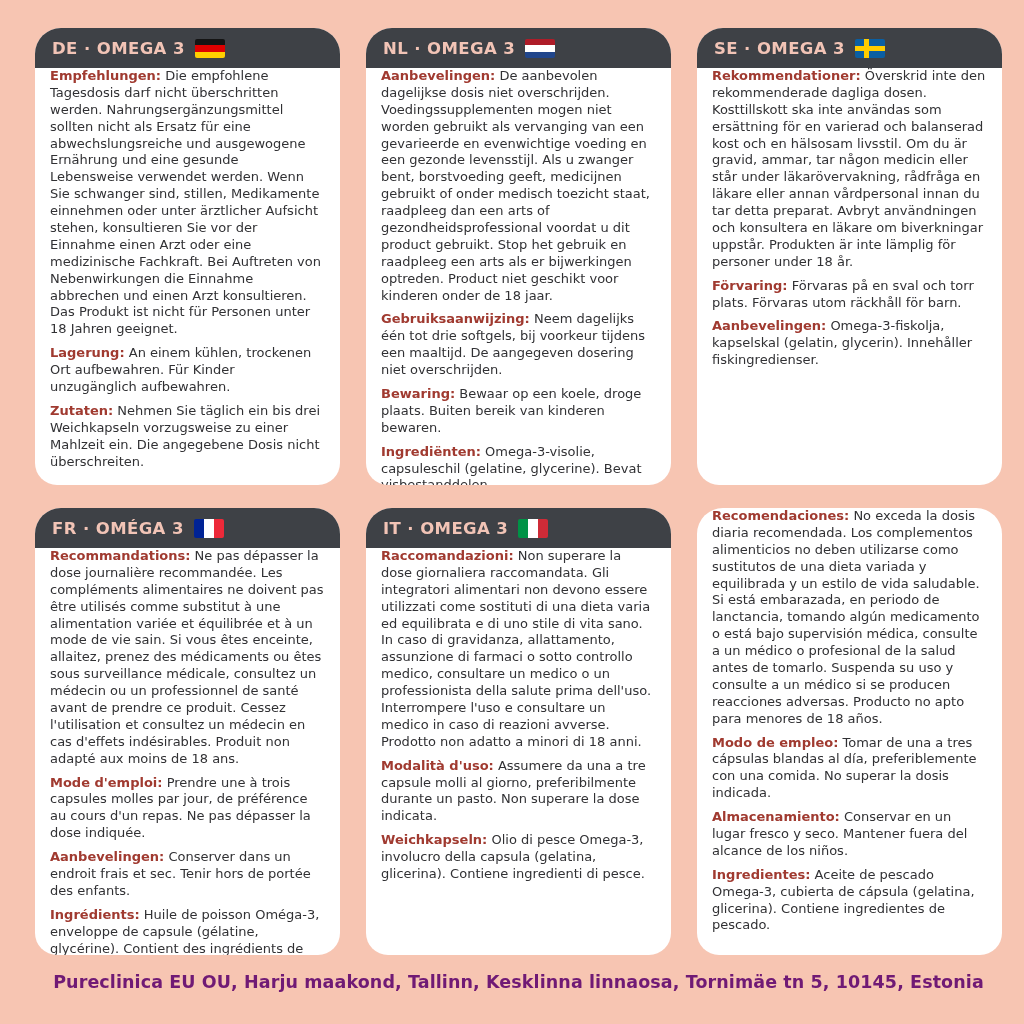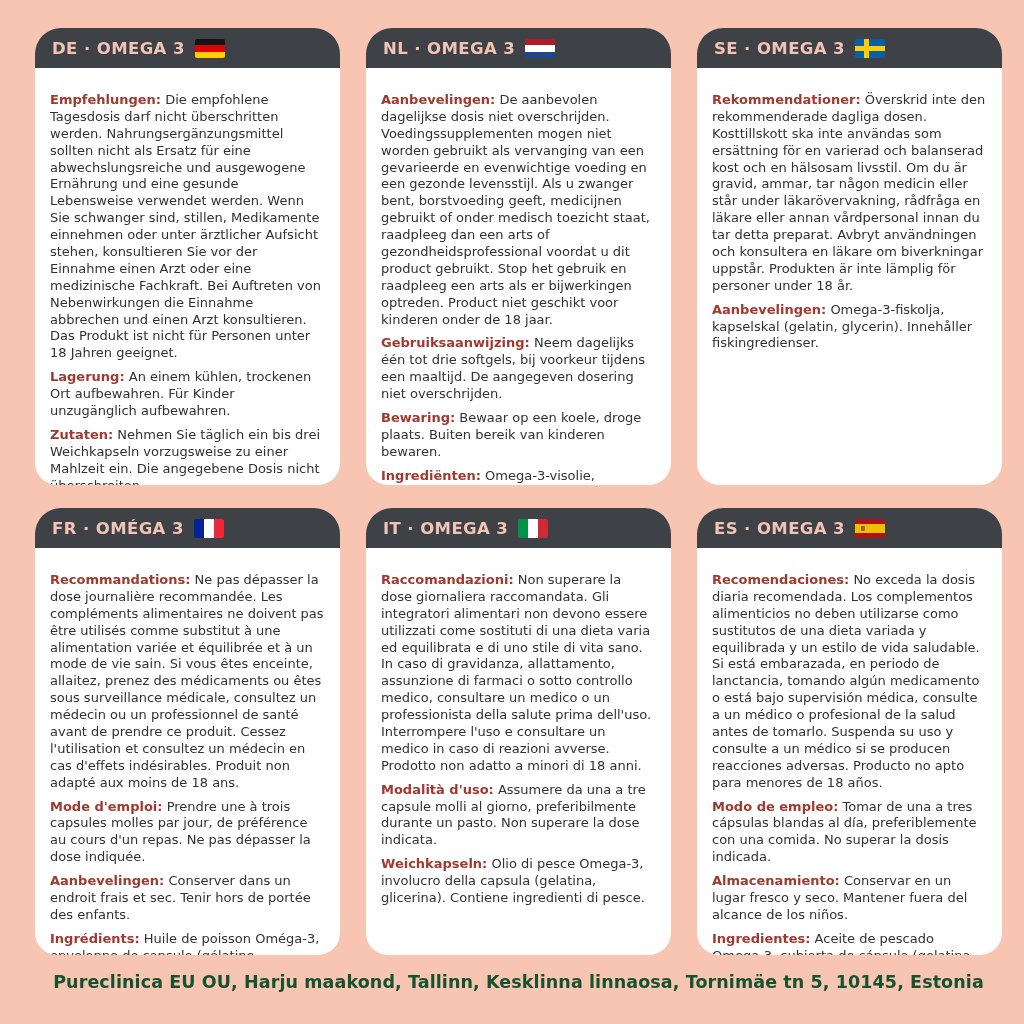--- a/index.html
+++ b/index.html
@@ -61,39 +61,39 @@
   .flag-es { background: linear-gradient(to bottom, #aa151b 26%, #f1bf00 26% 74%, #aa151b 74%); }
   .flag-es::after {
     content: "";
     position: absolute;
     left: 6px; top: 7px;
     width: 4px; height: 5px;
     background: #a4611e;
     border-radius: 1px;
   }
   .card-body {
-    padding: 24px 15px 12px 15px;
+    padding: 0 15px 12px 15px;
     flex: 1 1 auto;
   }
   .section {
     font-size: 13px;
     line-height: 1.3;
     color: #313134;
     margin-bottom: 7px;
   }
   .section .label {
     color: #a03a30;
     font-weight: 700;
   }
   .footer {
     text-align: center;
     padding-top: 17px;
     font-size: 17.5px;
     font-weight: 700;
-    color: #14532d;
+    color: #701a75;
     letter-spacing: 0.1px;
   }
 </style>
 </head>
 <body>
 
 <div class="page">
   <div class="cards-grid">
   <div class="card">
     <div class="card-header">
@@ -120,20 +120,21 @@
         </div>
   </div>
 
   <div class="card">
     <div class="card-header">
       <span class="card-title">SE · OMEGA 3</span>
       <span class="flag flag-se"></span>
     </div>
     <div class="card-body">
           <p class="section"><span class="label">Rekommendationer:</span> Överskrid inte den rekommenderade dagliga dosen. Kosttillskott ska inte användas som ersättning för en varierad och balanserad kost och en hälsosam livsstil. Om du är gravid, ammar, tar någon medicin eller står under läkarövervakning, rådfråga en läkare eller annan vårdpersonal innan du tar detta preparat. Avbryt användningen och konsultera en läkare om biverkningar uppstår. Produkten är inte lämplig för personer under 18 år.</p>
+          <p class="section"><span class="label">Förvaring:</span> Förvaras på en sval och torr plats. Förvaras utom räckhåll för barn.</p>
           <p class="section"><span class="label">Aanbevelingen:</span> Omega-3-fiskolja, kapselskal (gelatin, glycerin). Innehåller fiskingredienser.</p>
         </div>
   </div>
 
   <div class="card">
     <div class="card-header">
       <span class="card-title">FR · OMÉGA 3</span>
       <span class="flag flag-fr"></span>
     </div>
     <div class="card-body">
@@ -150,24 +151,20 @@
       <span class="flag flag-it"></span>
     </div>
     <div class="card-body">
           <p class="section"><span class="label">Raccomandazioni:</span> Non superare la dose giornaliera raccomandata. Gli integratori alimentari non devono essere utilizzati come sostituti di una dieta varia ed equilibrata e di uno stile di vita sano. In caso di gravidanza, allattamento, assunzione di farmaci o sotto controllo medico, consultare un medico o un professionista della salute prima dell'uso. Interrompere l'uso e consultare un medico in caso di reazioni avverse. Prodotto non adatto a minori di 18 anni.</p>
           <p class="section"><span class="label">Modalità d'uso:</span> Assumere da una a tre capsule molli al giorno, preferibilmente durante un pasto. Non superare la dose indicata.</p>
           <p class="section"><span class="label">Weichkapseln:</span> Olio di pesce Omega-3, involucro della capsula (gelatina, glicerina). Contiene ingredienti di pesce.</p>
         </div>
   </div>
 
   <div class="card">
-    <div class="card-header">
-      <span class="card-title">ES · OMEGA 3</span>
-      <span class="flag flag-es"></span>
-    </div>
     <div class="card-body">
           <p class="section"><span class="label">Recomendaciones:</span> No exceda la dosis diaria recomendada. Los complementos alimenticios no deben utilizarse como sustitutos de una dieta variada y equilibrada y un estilo de vida saludable. Si está embarazada, en periodo de lanctancia, tomando algún medicamento o está bajo supervisión médica, consulte a un médico o profesional de la salud antes de tomarlo. Suspenda su uso y consulte a un médico si se producen reacciones adversas. Producto no apto para menores de 18 años.</p>
           <p class="section"><span class="label">Modo de empleo:</span> Tomar de una a tres cápsulas blandas al día, preferiblemente con una comida. No superar la dosis indicada.</p>
           <p class="section"><span class="label">Almacenamiento:</span> Conservar en un lugar fresco y seco. Mantener fuera del alcance de los niños.</p>
           <p class="section"><span class="label">Ingredientes:</span> Aceite de pescado Omega-3, cubierta de cápsula (gelatina, glicerina). Contiene ingredientes de pescado.</p>
         </div>
   </div>
 </div>
   <div class="footer">Pureclinica EU OU, Harju maakond, Tallinn, Kesklinna linnaosa, Tornimäe tn 5, 10145, Estonia</div>
 </div>

